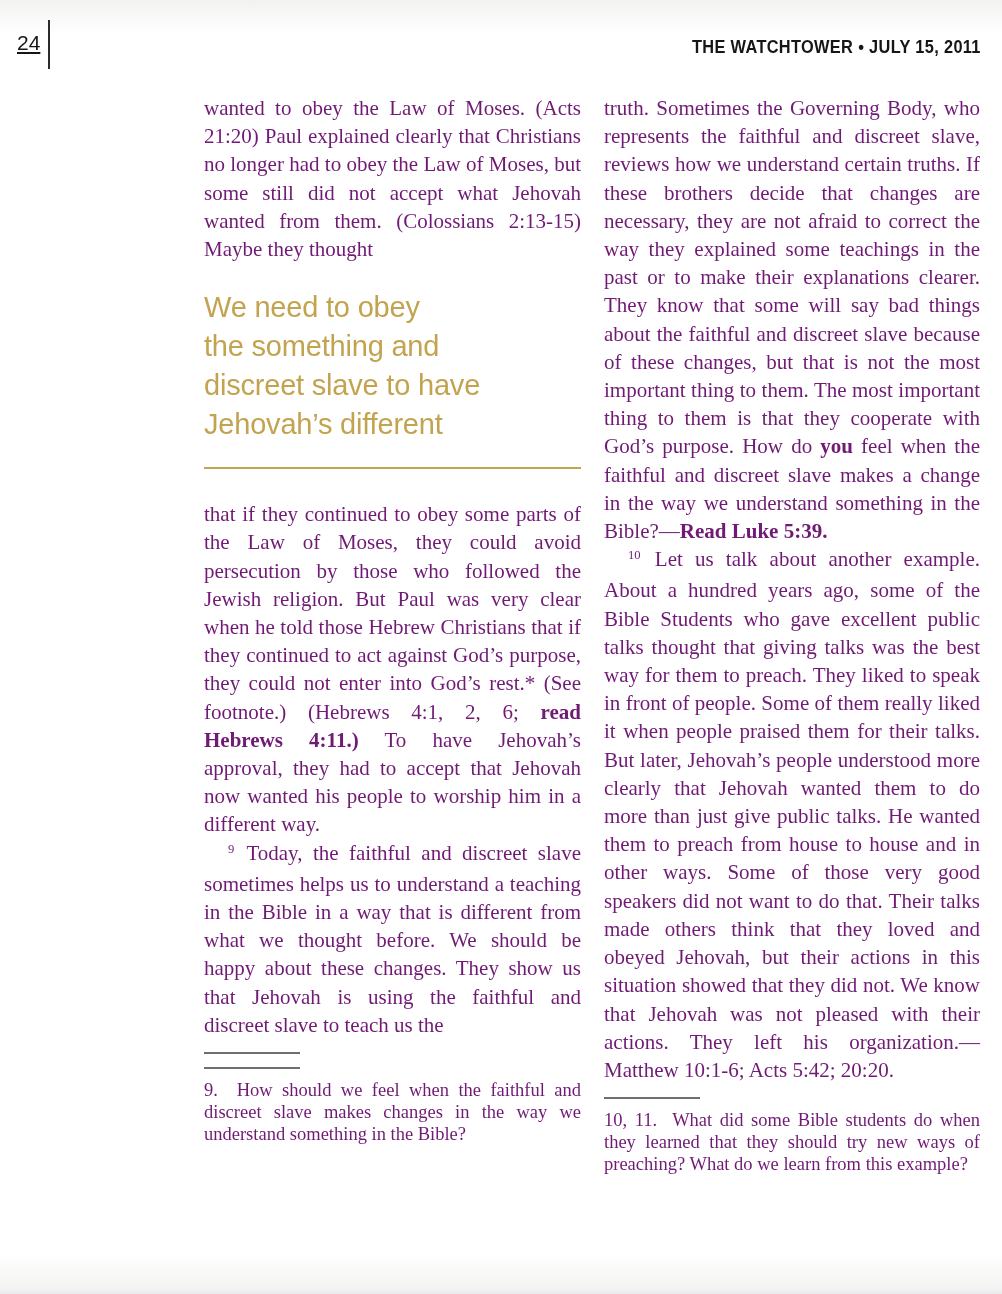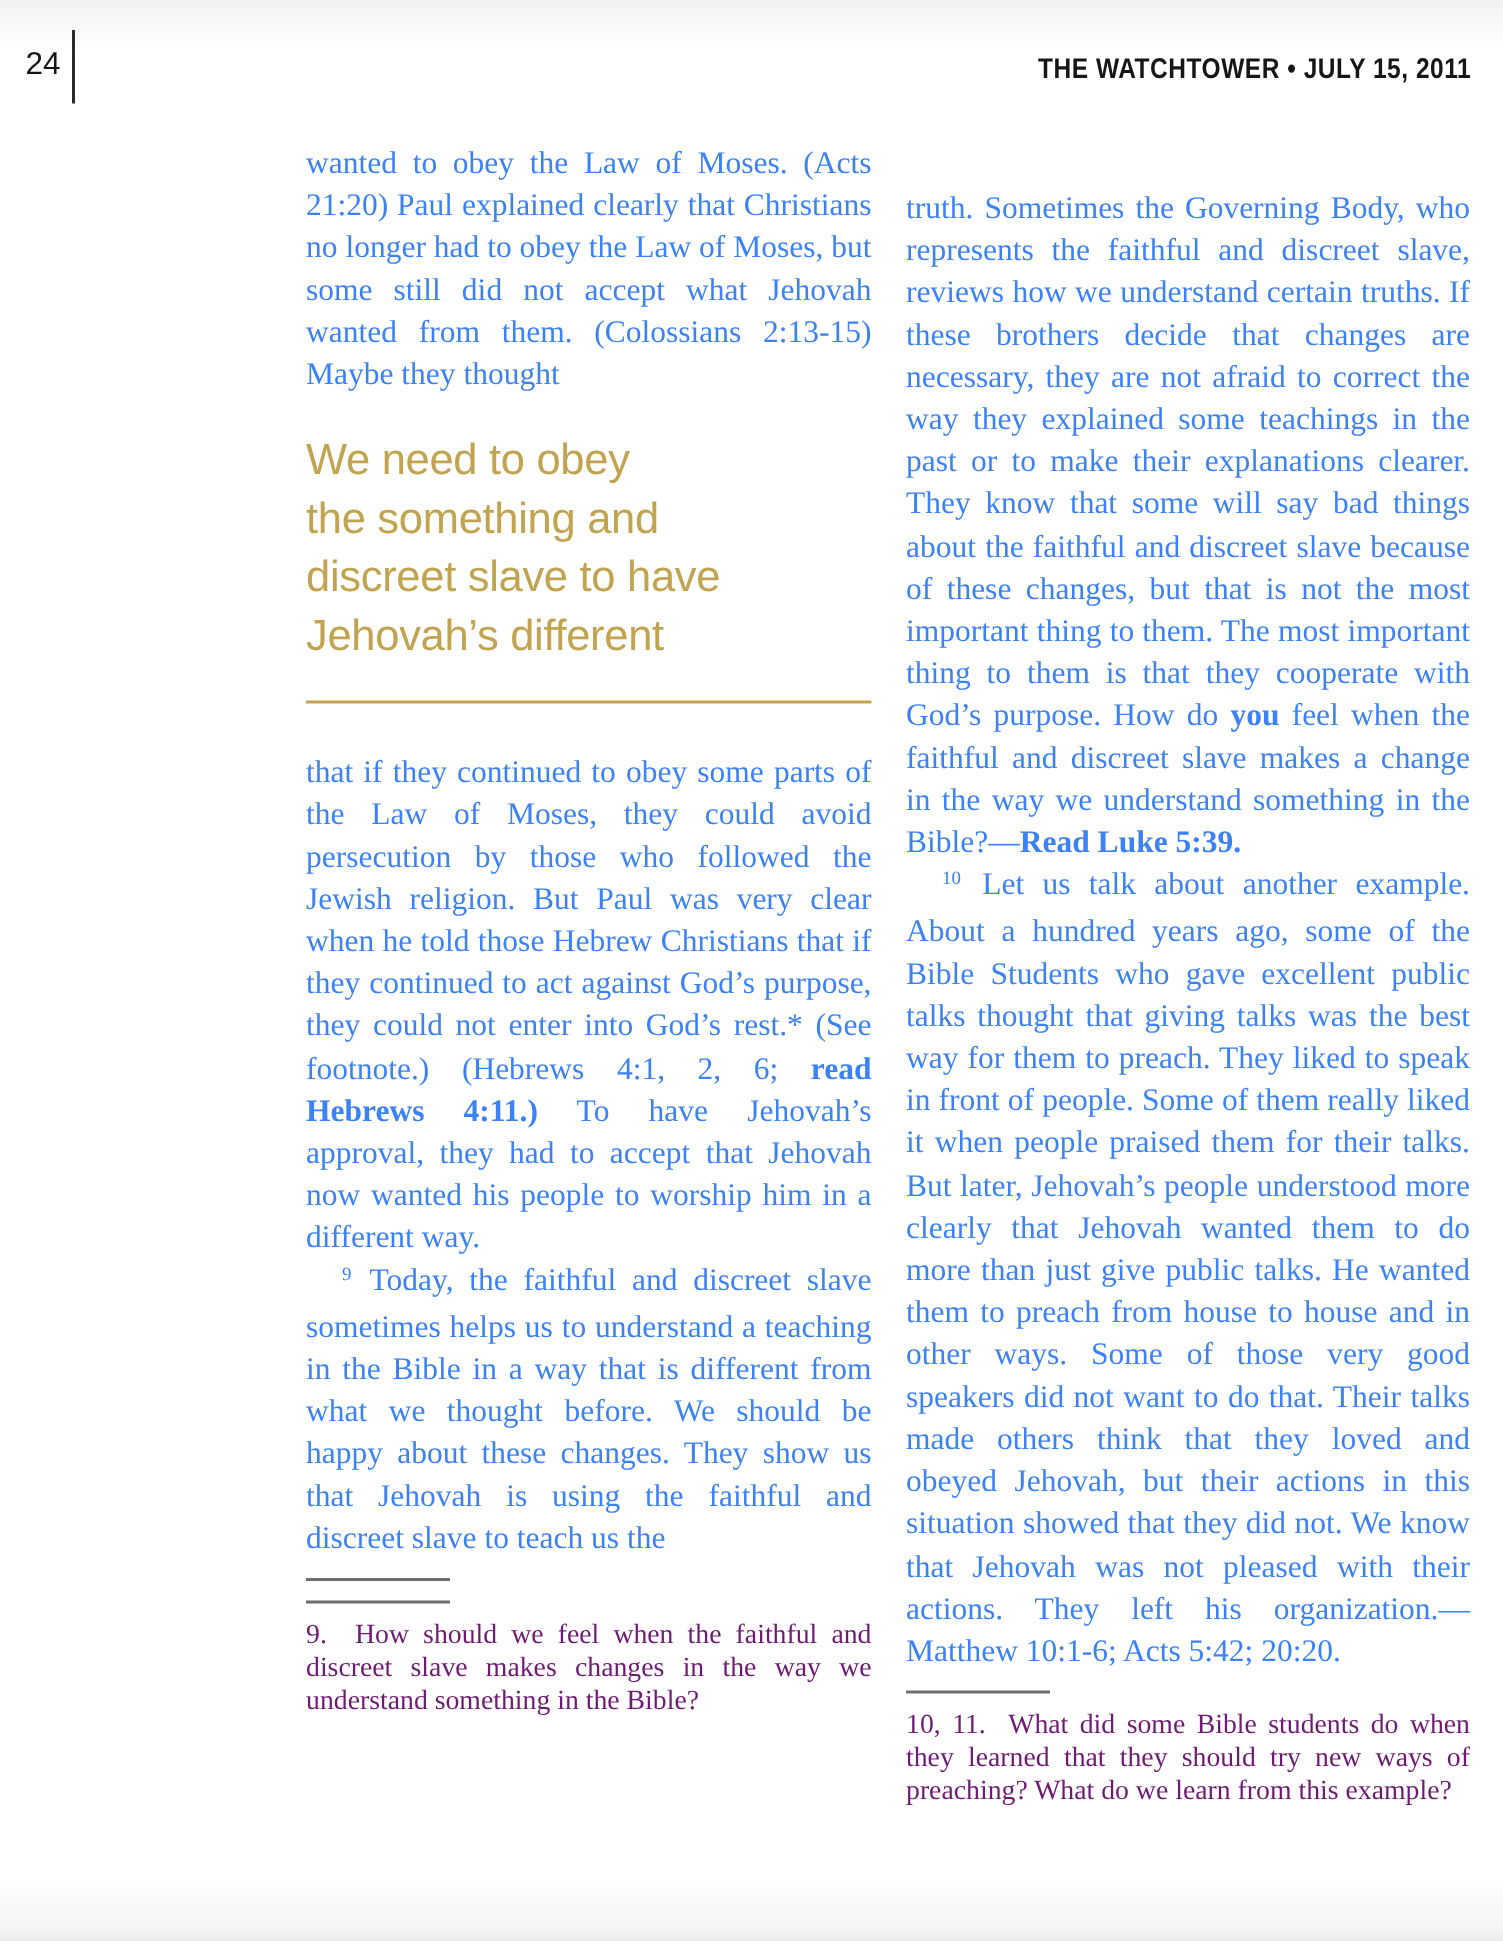--- a/index.html
+++ b/index.html
@@ -19,43 +19,43 @@
   }
   .page::after {
     content: ""; position: absolute; left: 0; right: 0; bottom: 0; height: 42px;
     background: linear-gradient(rgba(255,255,255,0), #f4f4f3 85%, #e9eaeb 100%);
     pointer-events: none; z-index: 0;
   }
 
   .page-number {
     position: absolute; left: 17px; top: 31px; z-index: 1;
     font-family: "Liberation Sans", sans-serif;
-    font-size: 21px; font-weight: 500; color: #161616;
+    font-size: 21px; font-weight: 500; color: #161616; text-decoration: underline;
   }
   .page-number-rule {
     position: absolute; left: 48px; top: 20px; z-index: 1;
     width: 2px; height: 49px; background: #2b2b2b;
   }
   .journal-header {
     position: absolute; right: 21px; top: 36px; z-index: 1; text-align: right;
   }
   .journal-header-text {
     display: inline-block; transform: scaleX(0.86); transform-origin: 100% 50%;
     font-family: "Liberation Sans", sans-serif; font-weight: 700;
     font-size: 19px; letter-spacing: 0.4px; color: #161616; white-space: nowrap;
   }
 
   .col { position: absolute; top: 94px; z-index: 1; }
   .col-left  { left: 204px; width: 377px; }
-  .col-right { left: 604px; width: 376px; margin-top: 30px; }
+  .col-right { left: 604px; width: 376px; }
 
   p { margin: 0; }
   .body {
     font-size: 21px; line-height: 28.2px;
-    text-align: justify; color: #3b82f6;
+    text-align: justify; color: #701a75;
   }
   .indent { text-indent: 24px; }
   .after-gold { margin-top: 31px; }
 
   .pullquote {
     margin-top: 25px;
     font-family: "Liberation Sans", sans-serif;
     font-weight: 400; font-size: 29px; line-height: 39px;
     letter-spacing: -0.2px; color: var(--gold, #c2a34f);
   }

